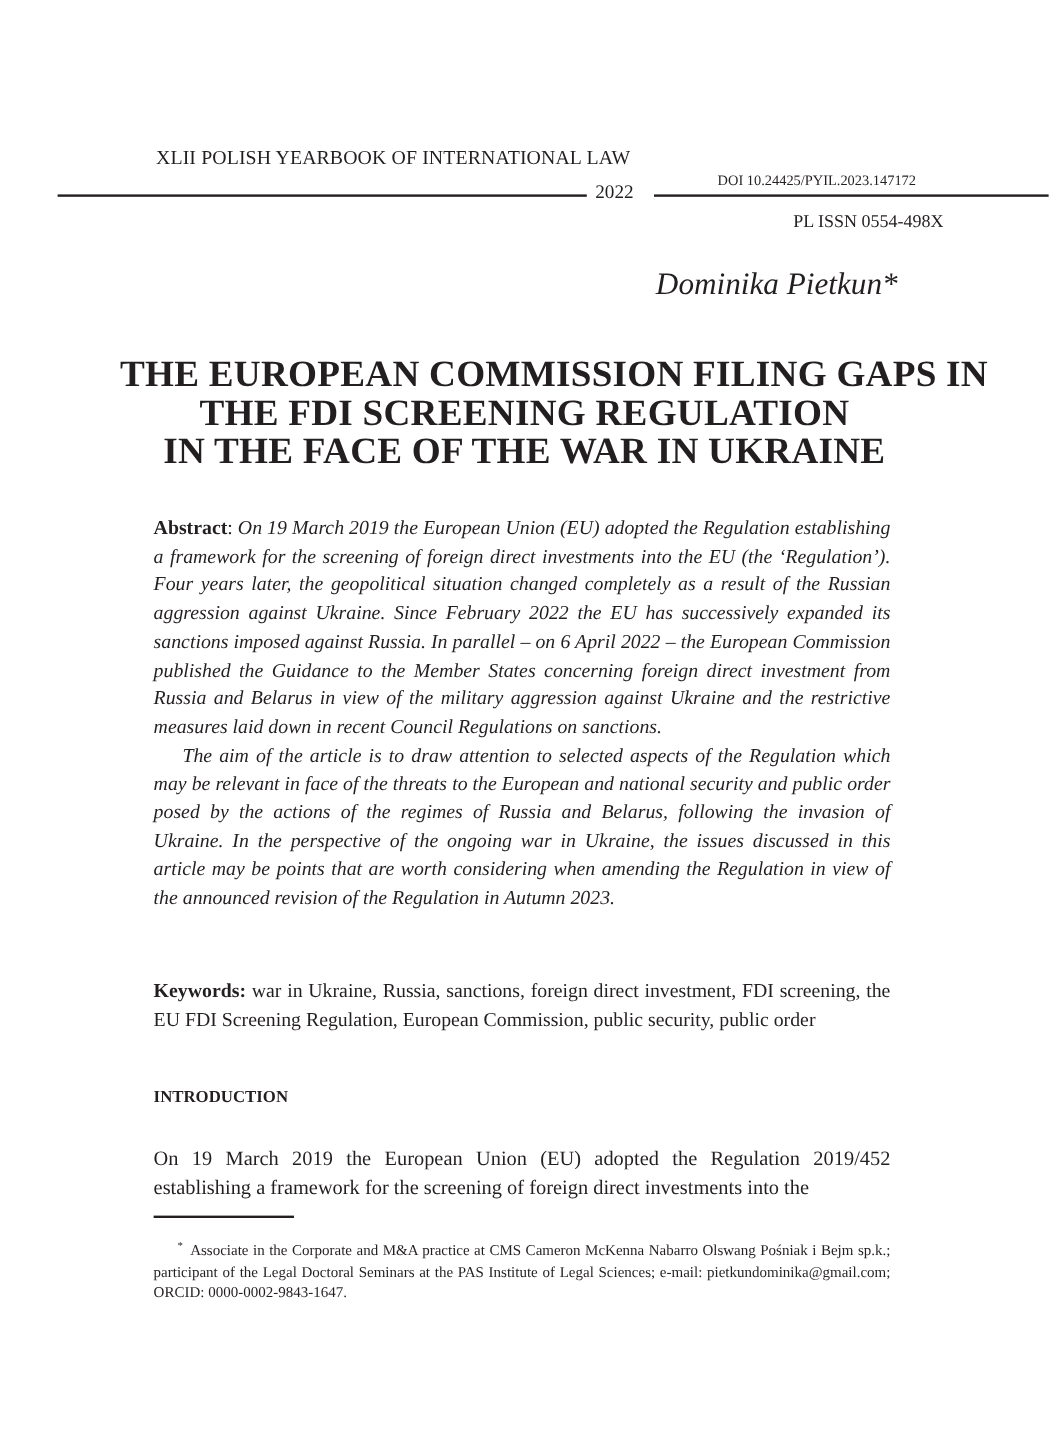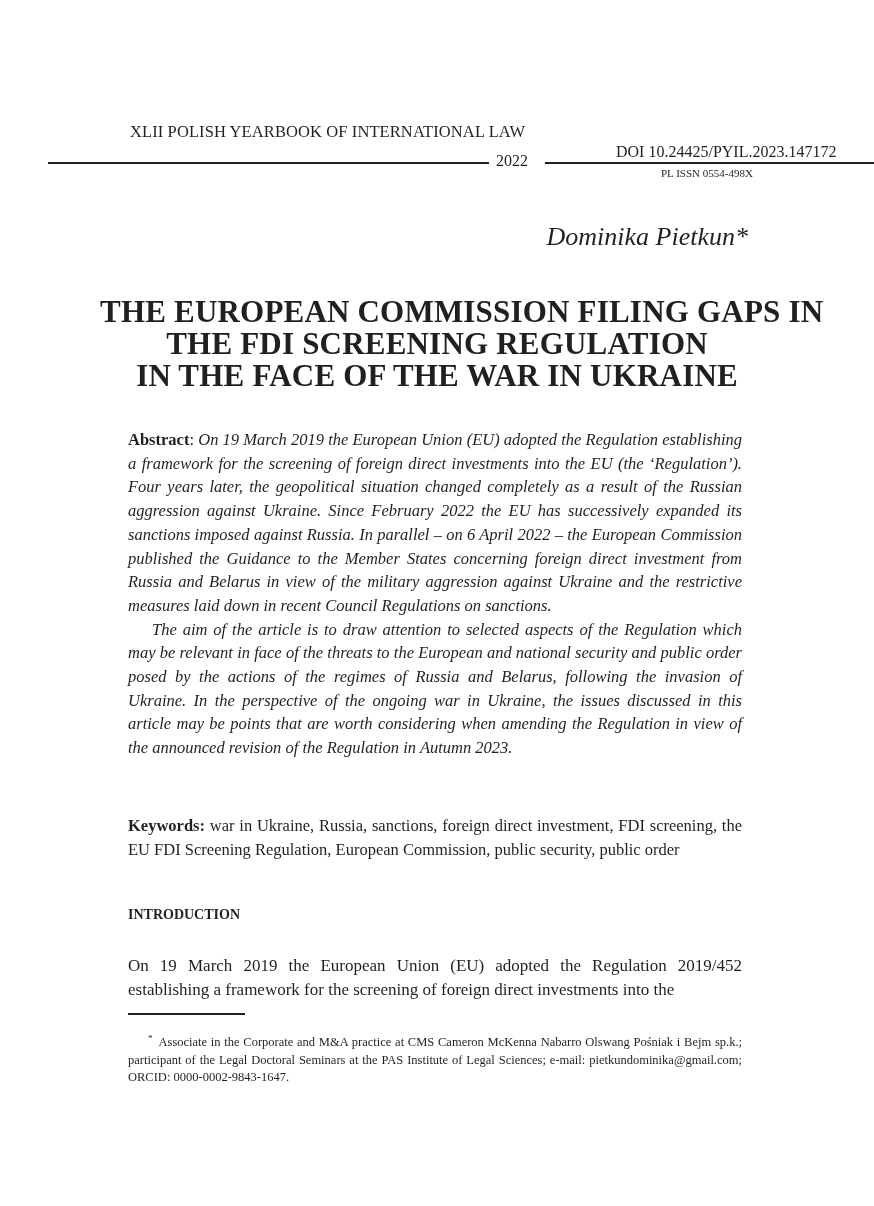--- a/index.html
+++ b/index.html
@@ -33,27 +33,27 @@
       left: 545px; top: 162px;
       width: 329px; height: 2px;
       background: #231f20;
     }
     .year {
       left: 496px; top: 152px;
       font-size: 16px;
       white-space: nowrap;
     }
     .doi {
-      left: 616px; top: 143px;
-      font-size: 16px;
+      left: 598px; top: 143px;
+      font-size: 12px;
       white-space: nowrap;
     }
     .issn {
-      left: 661px; top: 167px;
-      font-size: 11px;
+      left: 661px; top: 177px;
+      font-size: 15px;
       white-space: nowrap;
     }
 
     
     .author {
       right: 126px; top: 222px;
       font-size: 26px;
       font-style: italic;
       white-space: nowrap;
     }

